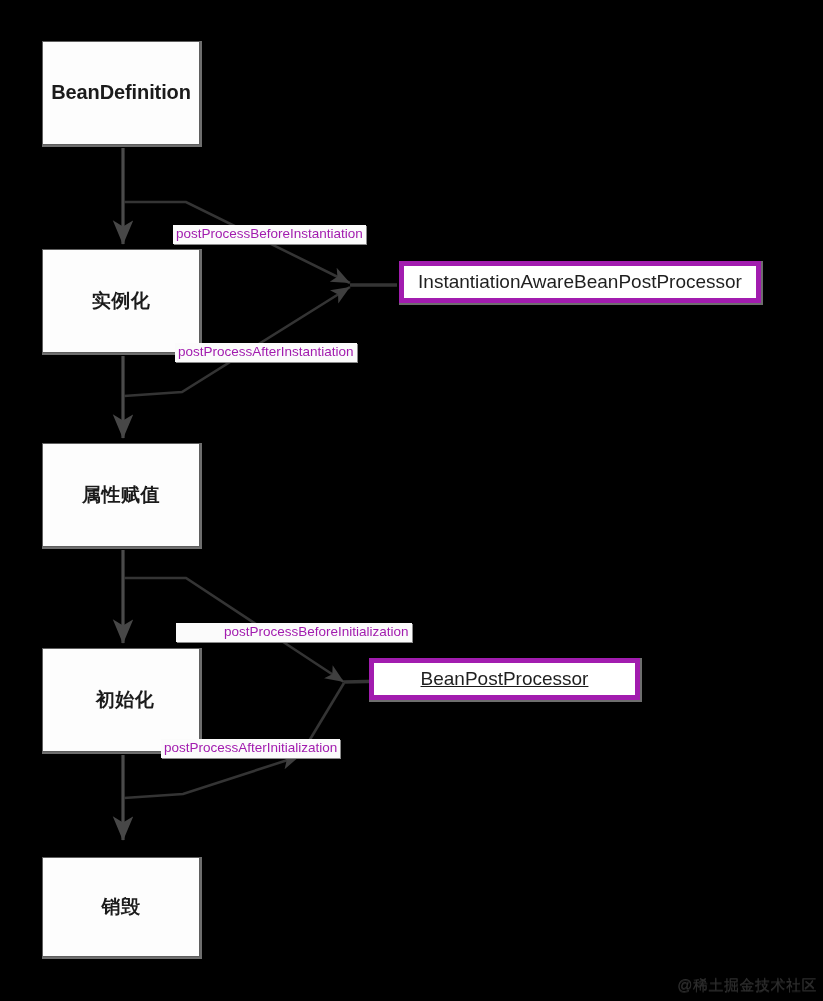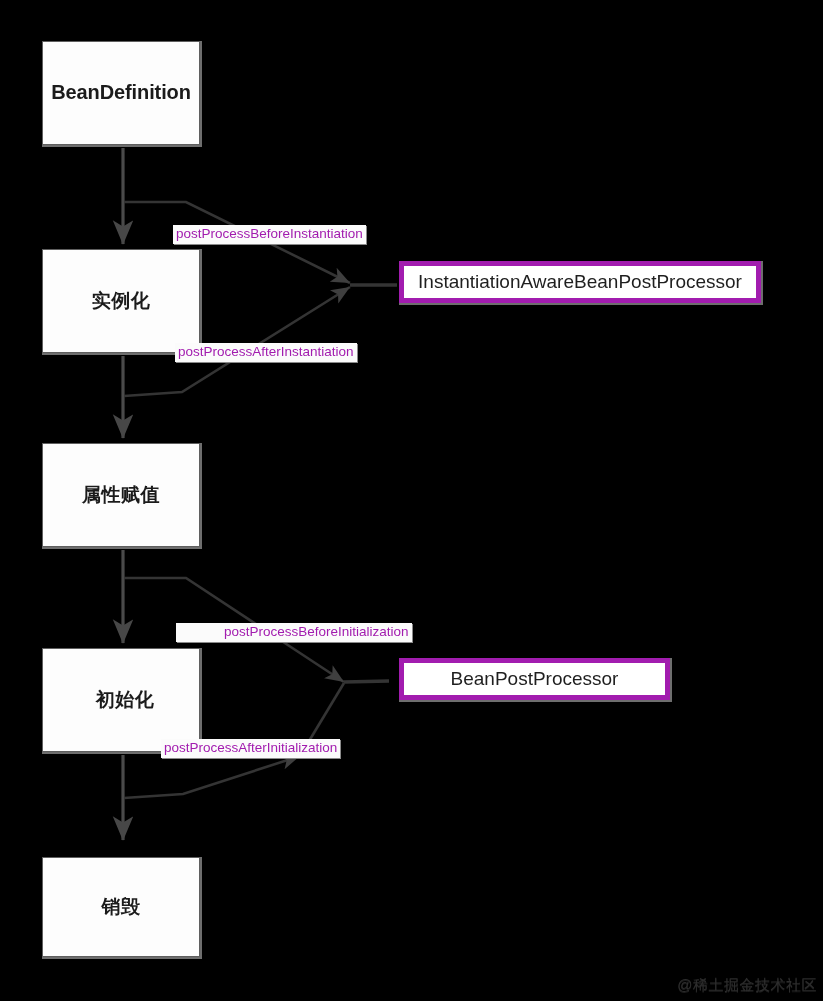--- a/index.html
+++ b/index.html
@@ -87,24 +87,25 @@
     color: #1f1f1f;
   }
   #node-iabpp {
     left: 399px;
     top: 261px;
     width: 362px;
     height: 42px;
   }
   #node-iabpp .node-label { font-size: 19px; line-height: 1.15; }
   #node-bpp {
-    left: 399px;
+    left: 369px;
     top: 658px;
     width: 271px;
     height: 42px;
+    text-decoration: underline;
   }
   #node-bpp .node-label { font-size: 19px; }
 
   
   .edge-label {
     position: absolute;
     background: #fbfbfb;
     color: #a21caf;
     font-size: 13.5px;
     line-height: 16px;

